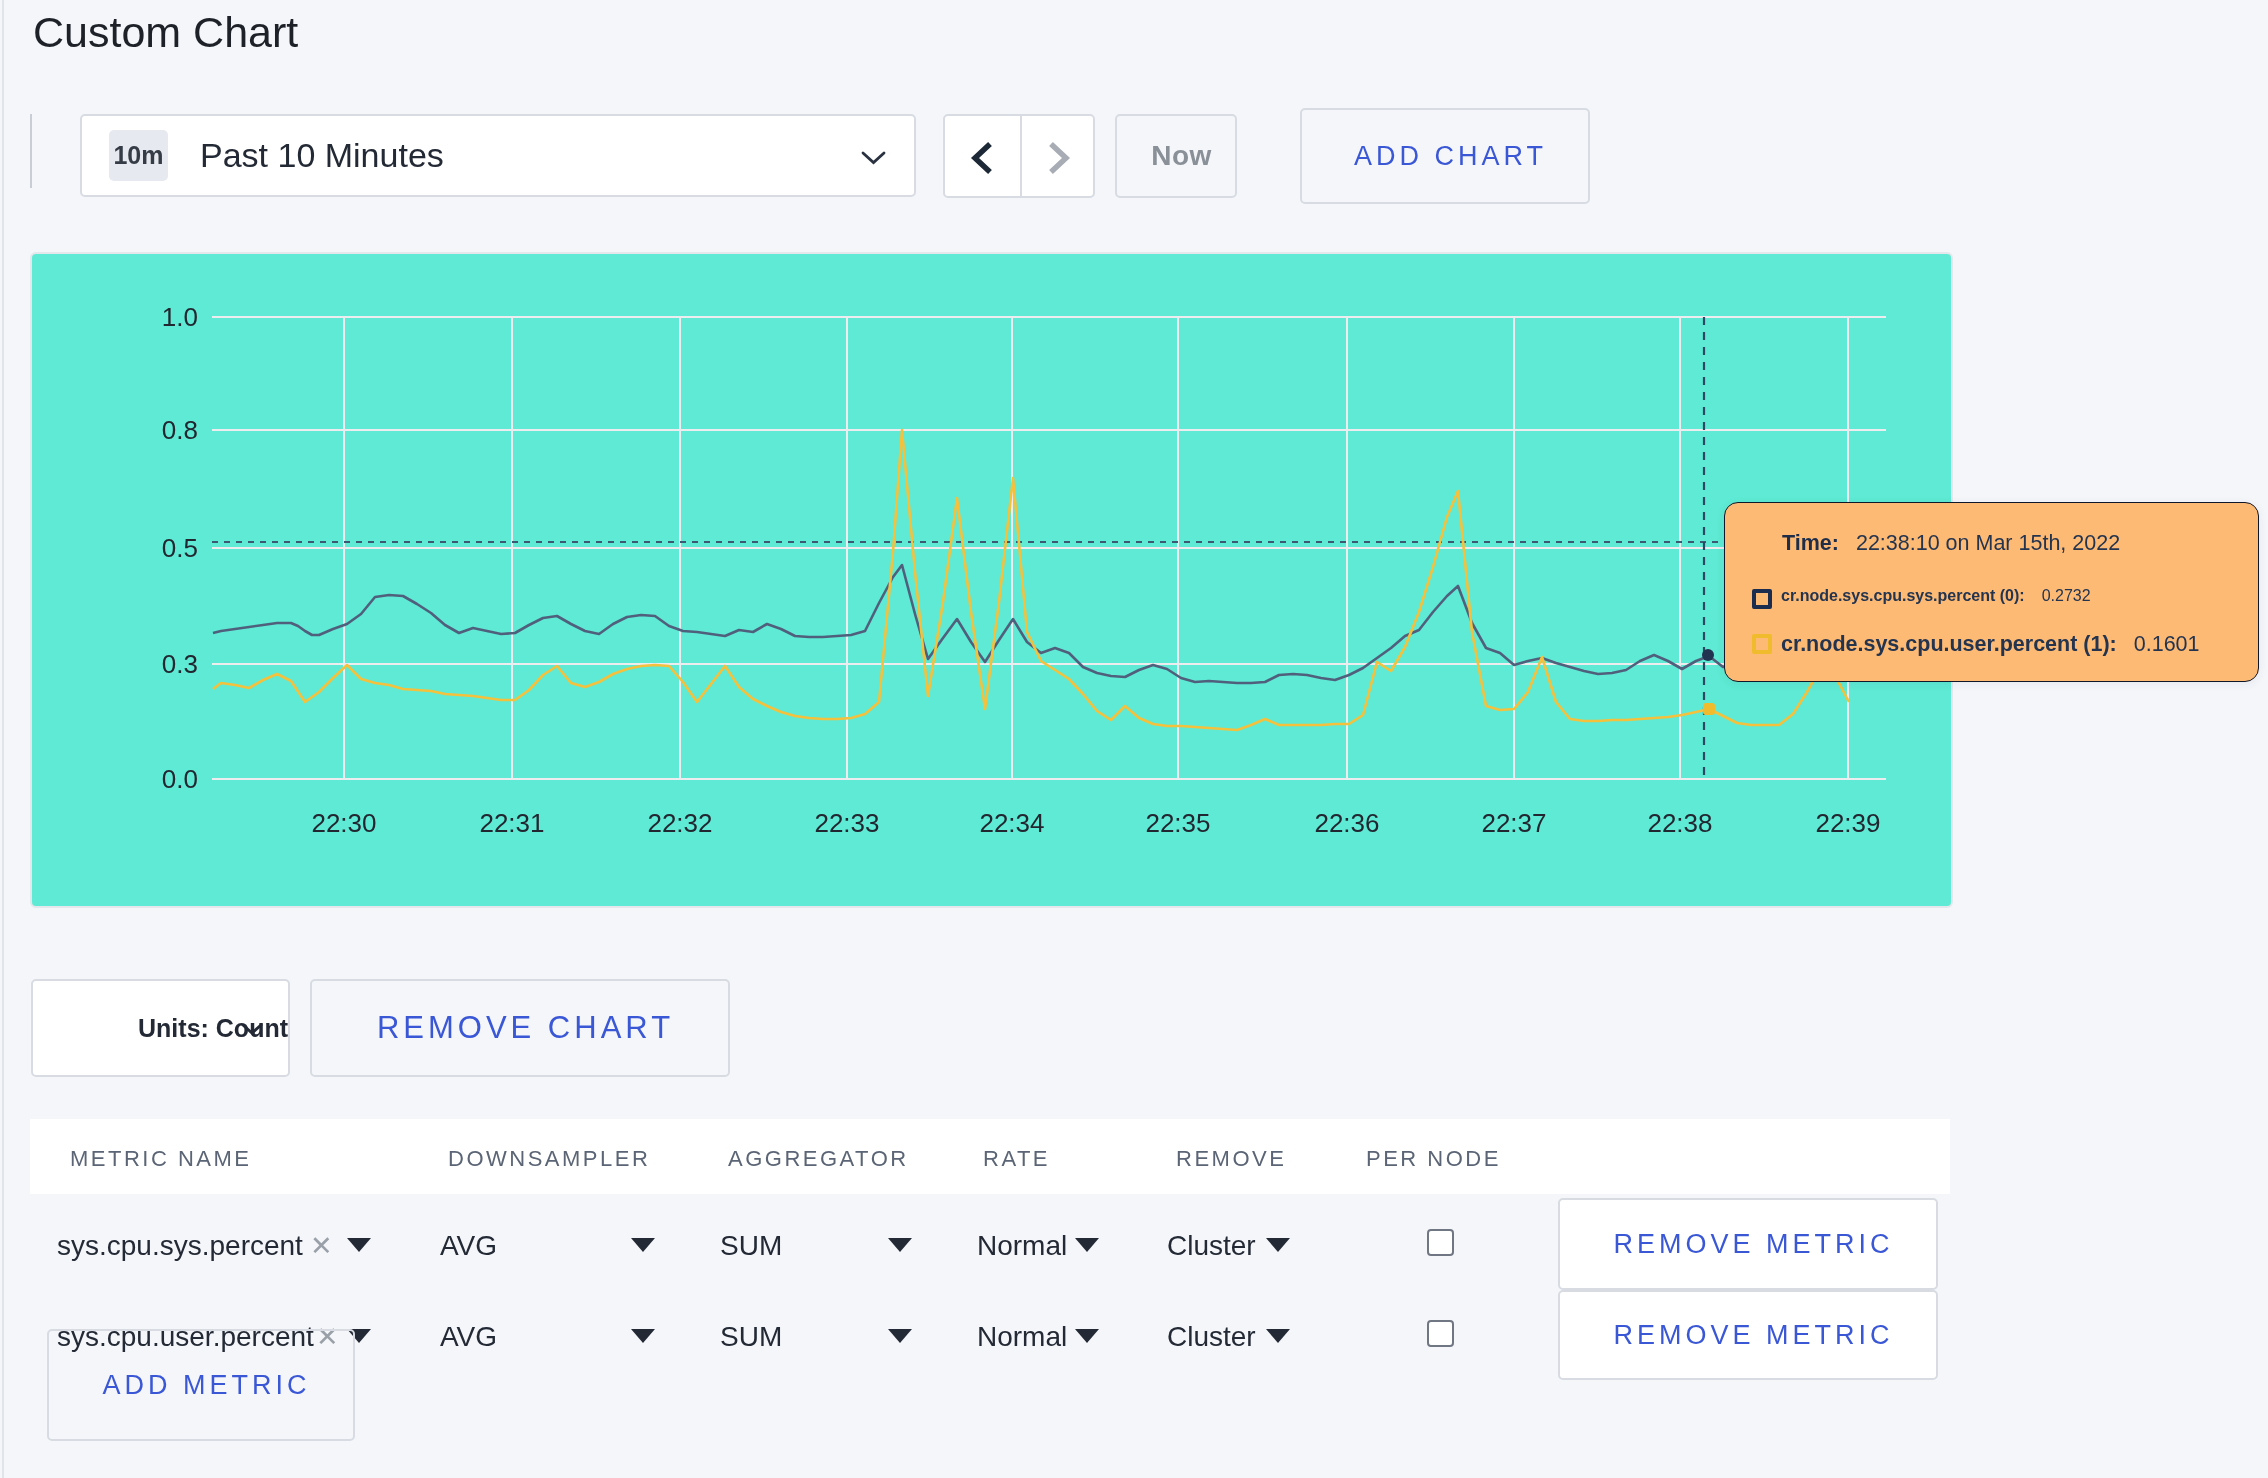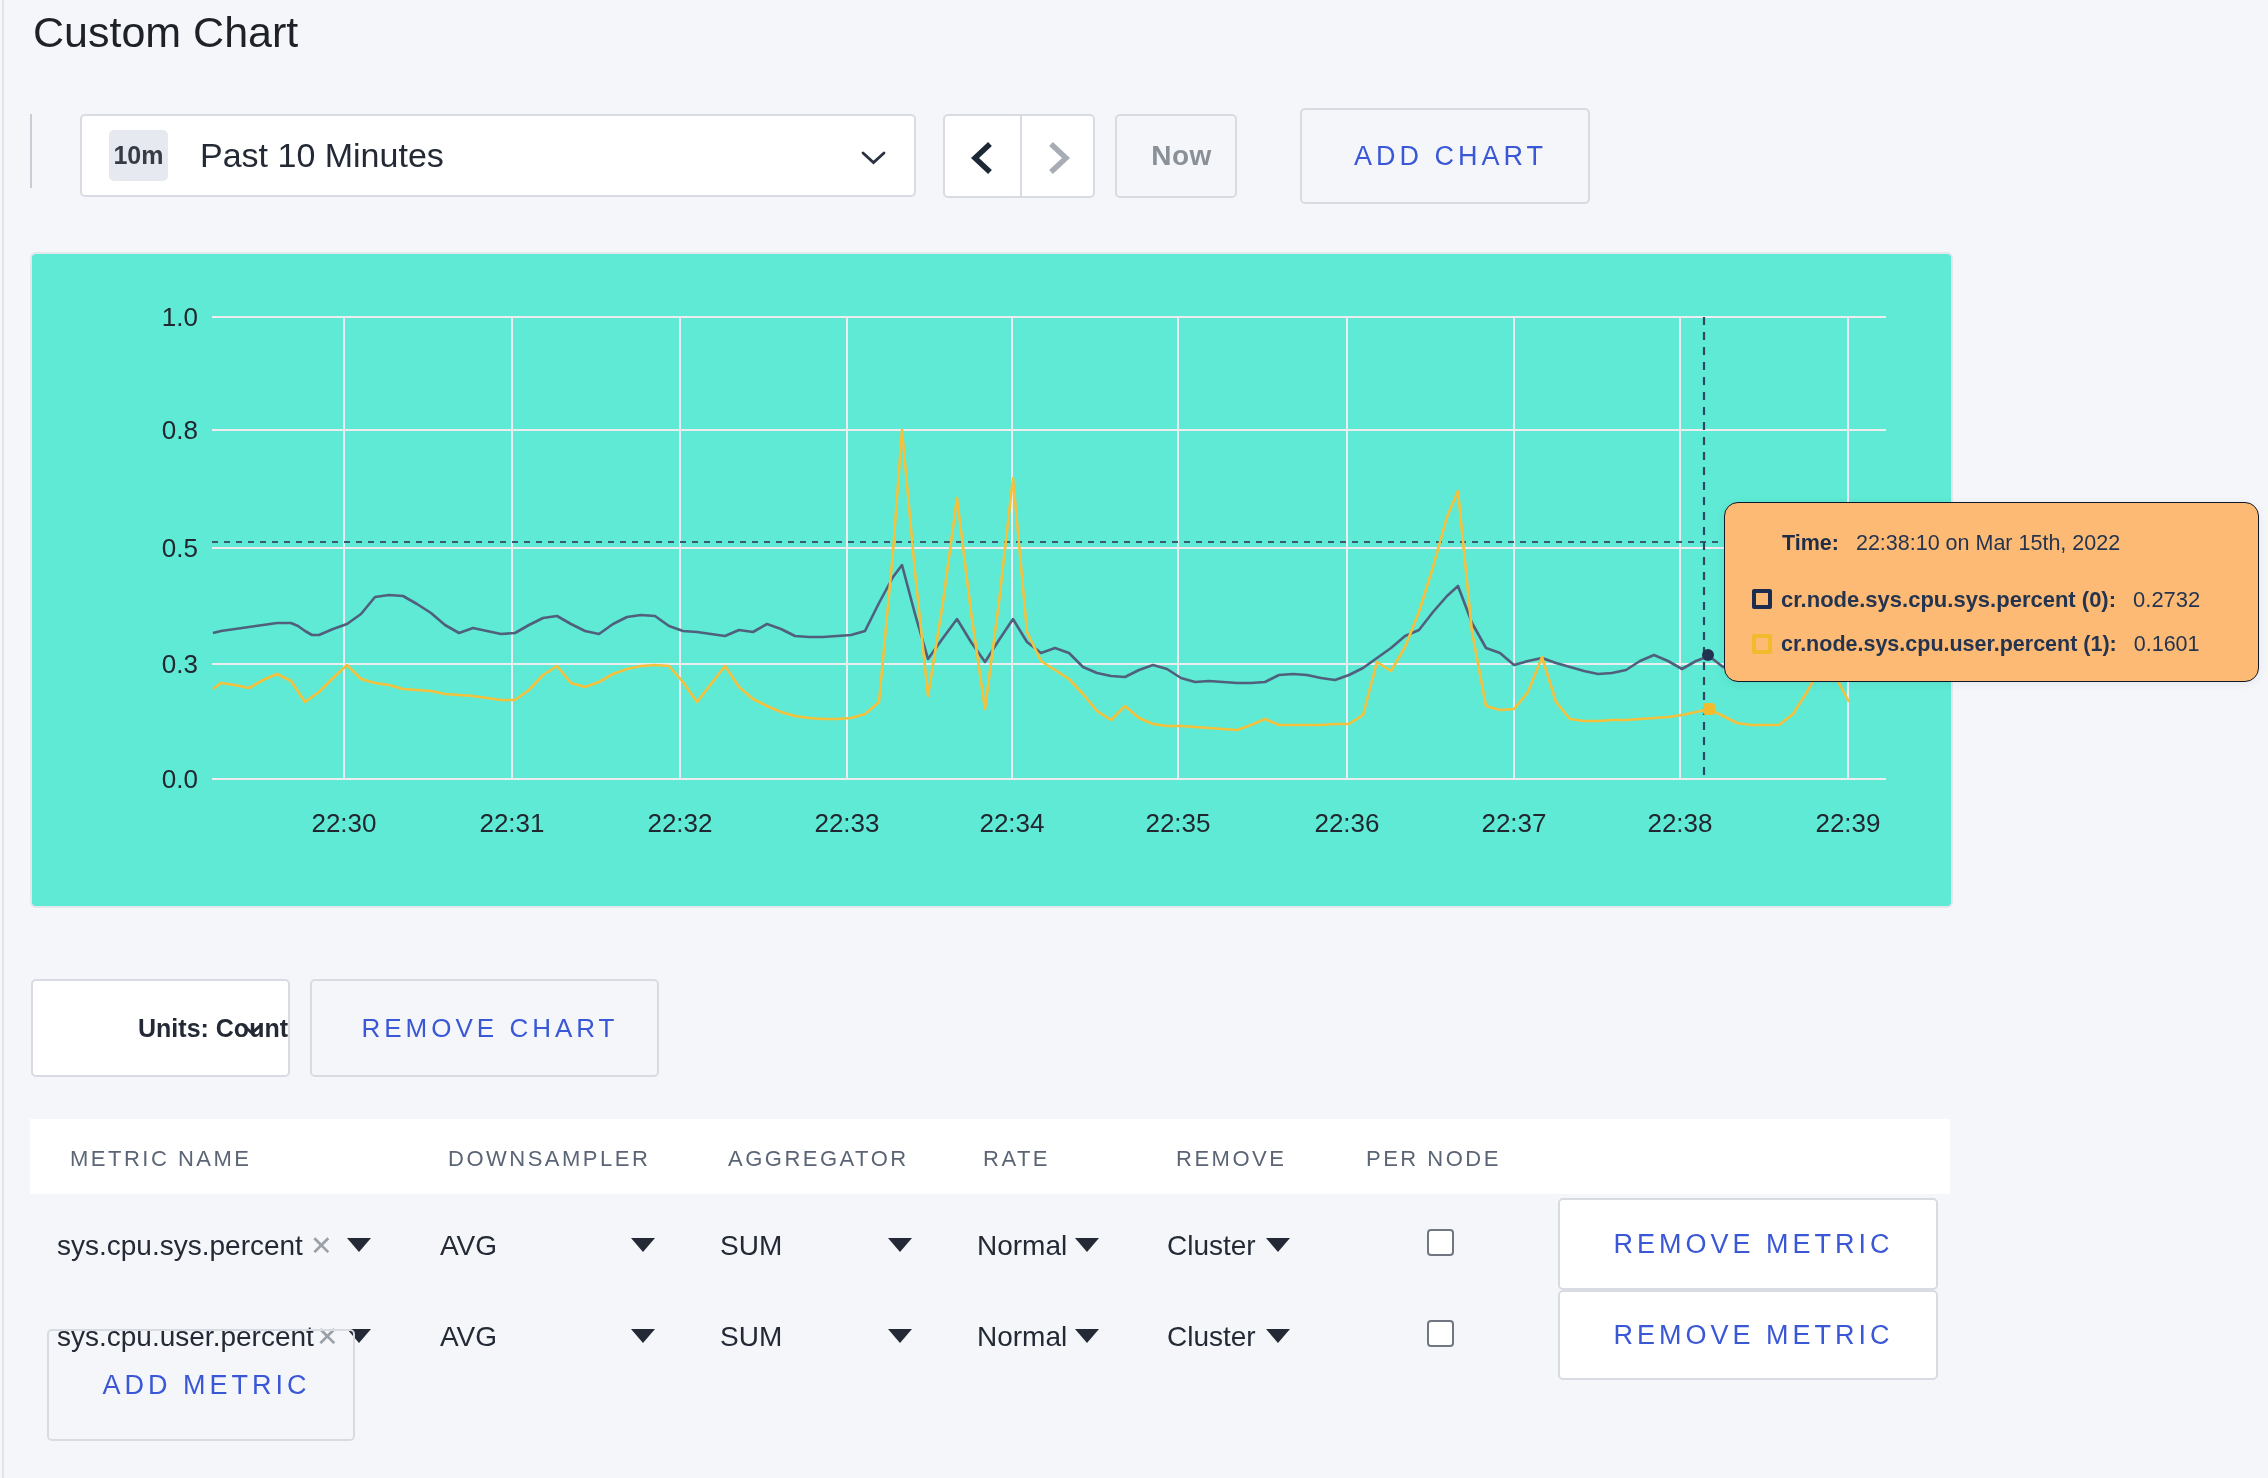--- a/index.html
+++ b/index.html
@@ -70,32 +70,32 @@
 <polyline points="181,379 189,377 203,375 217,373 231,371 245,369 259,369 266,372 273,377 280,381 287,381 301,375 315,370 329,360 343,343 357,341 371,342 385,350 399,359 413,371 427,379 441,374 455,377 469,380 483,379 497,371 511,364 525,362 539,370 553,377 567,380 581,370 595,363 609,361 623,362 637,372 651,377 665,378 679,380 693,382 707,376 721,378 735,370 749,375 763,382 777,383 791,383 805,382 819,381 833,377 847,349 861,323 870,311 883,360 896,405 911,384 925,365 939,388 953,408 967,386 981,365 995,388 1009,399 1023,394 1037,399 1051,413 1065,419 1079,422 1093,423 1107,416 1121,411 1135,415 1149,424 1163,428 1177,427 1191,428 1205,429 1219,429 1233,428 1247,421 1261,420 1275,421 1289,424 1303,426 1317,421 1331,414 1345,404 1359,394 1373,382 1387,376 1401,358 1415,342 1426,332 1440,369 1454,394 1468,399 1482,411 1496,407 1510,404 1524,409 1538,413 1552,417 1566,420 1580,419 1594,416 1608,407 1622,401 1636,407 1650,415 1664,407 1677,402 1691,413 1705,409 1719,404 1733,407 1747,401 1761,399 1775,404 1789,409 1803,404 1817,399" fill="none" stroke="#50607c" stroke-width="2.6" stroke-linejoin="round"></polyline>
 <polyline points="181,435 189,429 203,431 217,434 231,426 245,420 259,427 273,448 287,438 301,424 315,411 329,425 343,429 357,431 371,435 385,436 399,437 413,440 427,441 441,442 455,444 469,446 483,446 497,436 511,421 525,412 539,429 553,433 567,428 581,420 595,415 609,412 623,411 637,412 651,428 665,448 679,430 693,412 707,433 721,445 735,452 749,458 763,462 777,464 791,465 805,465 819,464 833,460 847,448 861,298 870,176 883,318 896,442 911,348 925,244 939,358 953,455 967,348 981,224 995,378 1009,407 1023,416 1037,425 1051,440 1065,457 1079,466 1093,452 1107,464 1121,470 1135,472 1149,472 1163,473 1177,474 1191,475 1205,476 1219,471 1233,465 1247,471 1261,471 1275,471 1289,471 1303,470 1317,470 1331,461 1345,408 1359,417 1373,393 1387,358 1401,313 1415,263 1426,237 1440,378 1454,452 1468,456 1482,455 1496,438 1510,403 1524,448 1538,465 1552,467 1566,467 1580,466 1594,466 1608,465 1622,464 1636,463 1650,461 1664,458 1677,455 1691,462 1705,469 1719,471 1733,471 1747,471 1761,460 1775,438 1785,420 1795,410 1808,431 1817,448" fill="none" stroke="#f5c03c" stroke-width="2.6" stroke-linejoin="round"></polyline>
 <circle cx="1676" cy="401" r="6" fill="#223352"></circle>
 <rect x="1671" y="449" width="12" height="12" rx="3" fill="#f0bc2e"></rect>
 </svg>
 </div>
 
 <div class="abs" style="left:1724px;top:502px;width:535px;height:180px;background:#fdba74;border:1px solid #0f172a;border-radius:14px;box-shadow:0 2px 10px rgba(40,50,70,0.07)">
   <div style="position:absolute;left:57px;top:28px;font-size:21.5px;color:#24344f;white-space:nowrap"><b style="color:#1f2d49">Time:</b><span style="display:inline-block;width:17px"></span>22:38:10 on Mar 15th, 2022</div>
   <div style="position:absolute;left:27px;top:86px;width:20px;height:20px;border:4px solid #1b2c4f;border-radius:2px;box-sizing:border-box"></div>
-  <div style="position:absolute;left:56px;top:84px;font-size:22px;color:#24344f;white-space:nowrap"><b>cr.node.sys.cpu.sys.percent (0):</b><span style="display:inline-block;width:17px"></span>0.2732</div>
+  <div style="position:absolute;left:56px;top:84px;font-size:16px;color:#24344f;white-space:nowrap"><b>cr.node.sys.cpu.sys.percent (0):</b><span style="display:inline-block;width:17px"></span>0.2732</div>
   <div style="position:absolute;left:27px;top:131px;width:20px;height:20px;border:4px solid #f0bc2e;border-radius:2px;box-sizing:border-box"></div>
   <div style="position:absolute;left:56px;top:129px;font-size:21.5px;color:#24344f;white-space:nowrap"><b>cr.node.sys.cpu.user.percent (1):</b><span style="display:inline-block;width:17px"></span>0.1601</div>
 </div>
 
 <div class="btn" style="left:31px;top:979px;width:259px;height:98px;background:#fff;justify-content:flex-end">
   <div style="margin-left:37px;font-size:25px;font-weight:700;color:#242a35">Units: Count</div>
   <svg style="position:absolute;right:25px;top:42px" width="22" height="13" viewBox="0 0 22 13">
       <path d="M2 2 L11 10 L20 2" stroke="#242a35" stroke-width="3" fill="none" stroke-linecap="round"></path>
     </svg>
 </div>
-<div class="btn blue" style="left:310px;top:979px;width:349px;height:98px;font-size:26px">REMOVE CHART</div>
+<div class="btn blue" style="left:310px;top:979px;width:420px;height:98px;font-size:31px">REMOVE CHART</div>
 
 <div class="abs" style="left:30px;top:1119px;width:1920px;height:75px;background:#fff"></div>
 <div class="hdr" style="left:70px">METRIC NAME</div>
 <div class="hdr" style="left:448px">DOWNSAMPLER</div>
 <div class="hdr" style="left:728px">AGGREGATOR</div>
 <div class="hdr" style="left:983px">RATE</div>
 <div class="hdr" style="left:1176px">REMOVE</div>
 <div class="hdr" style="left:1366px">PER NODE</div>
 
 <div class="cell" style="left:57px;top:1230px">sys.cpu.sys.percent</div>

